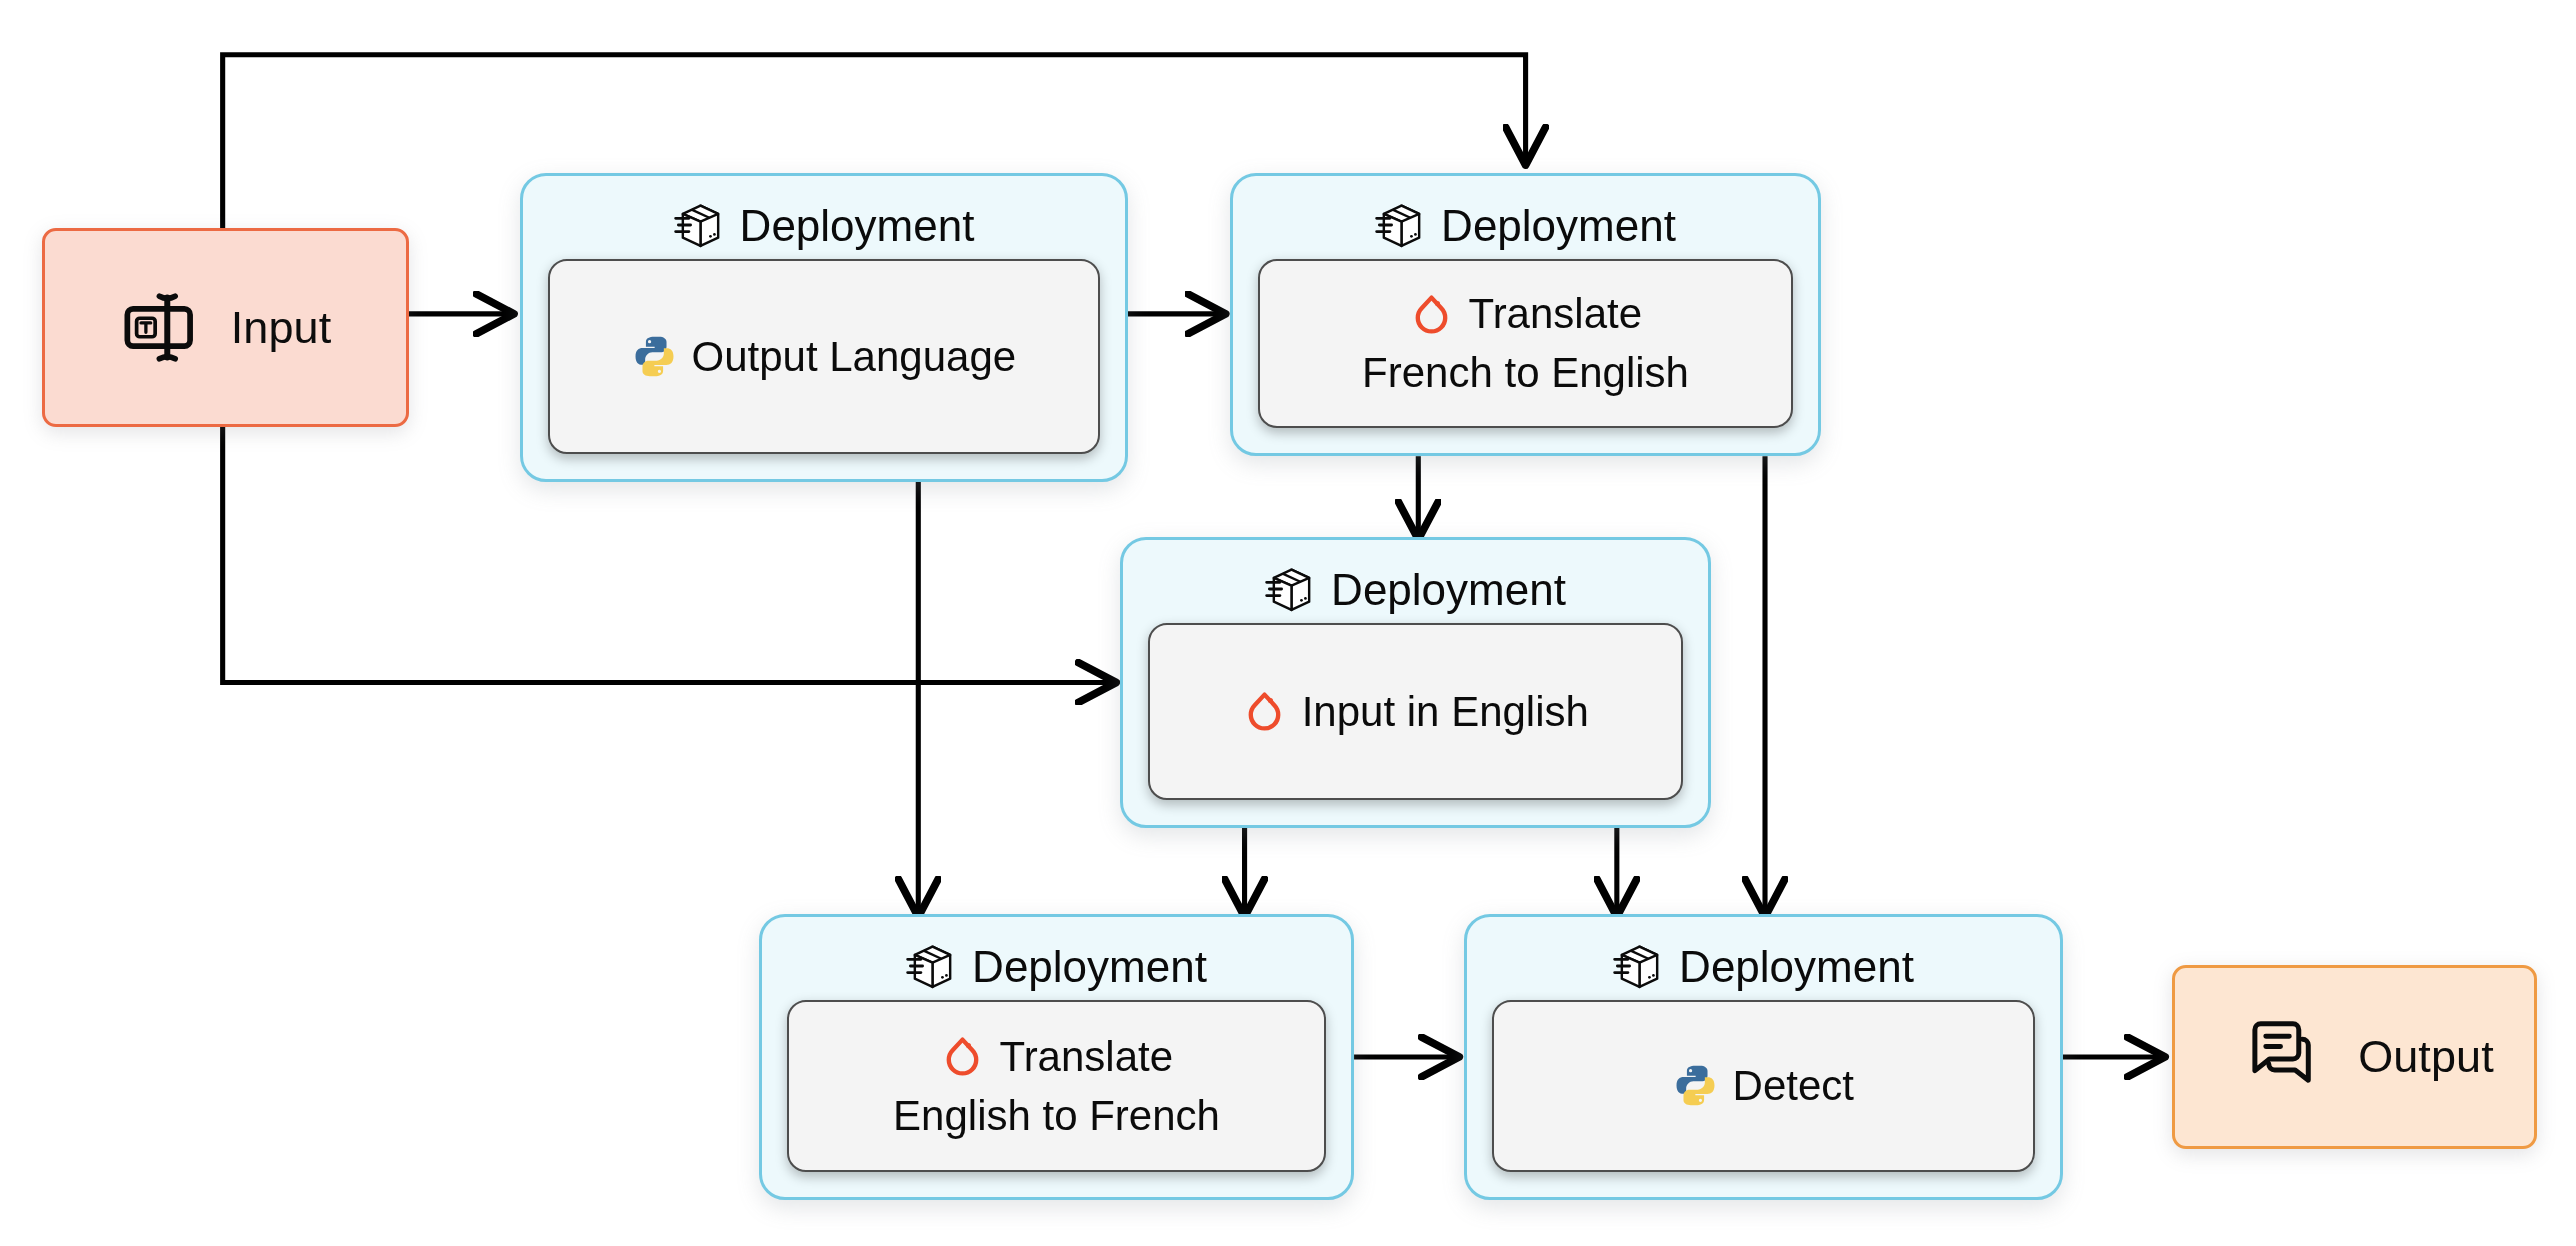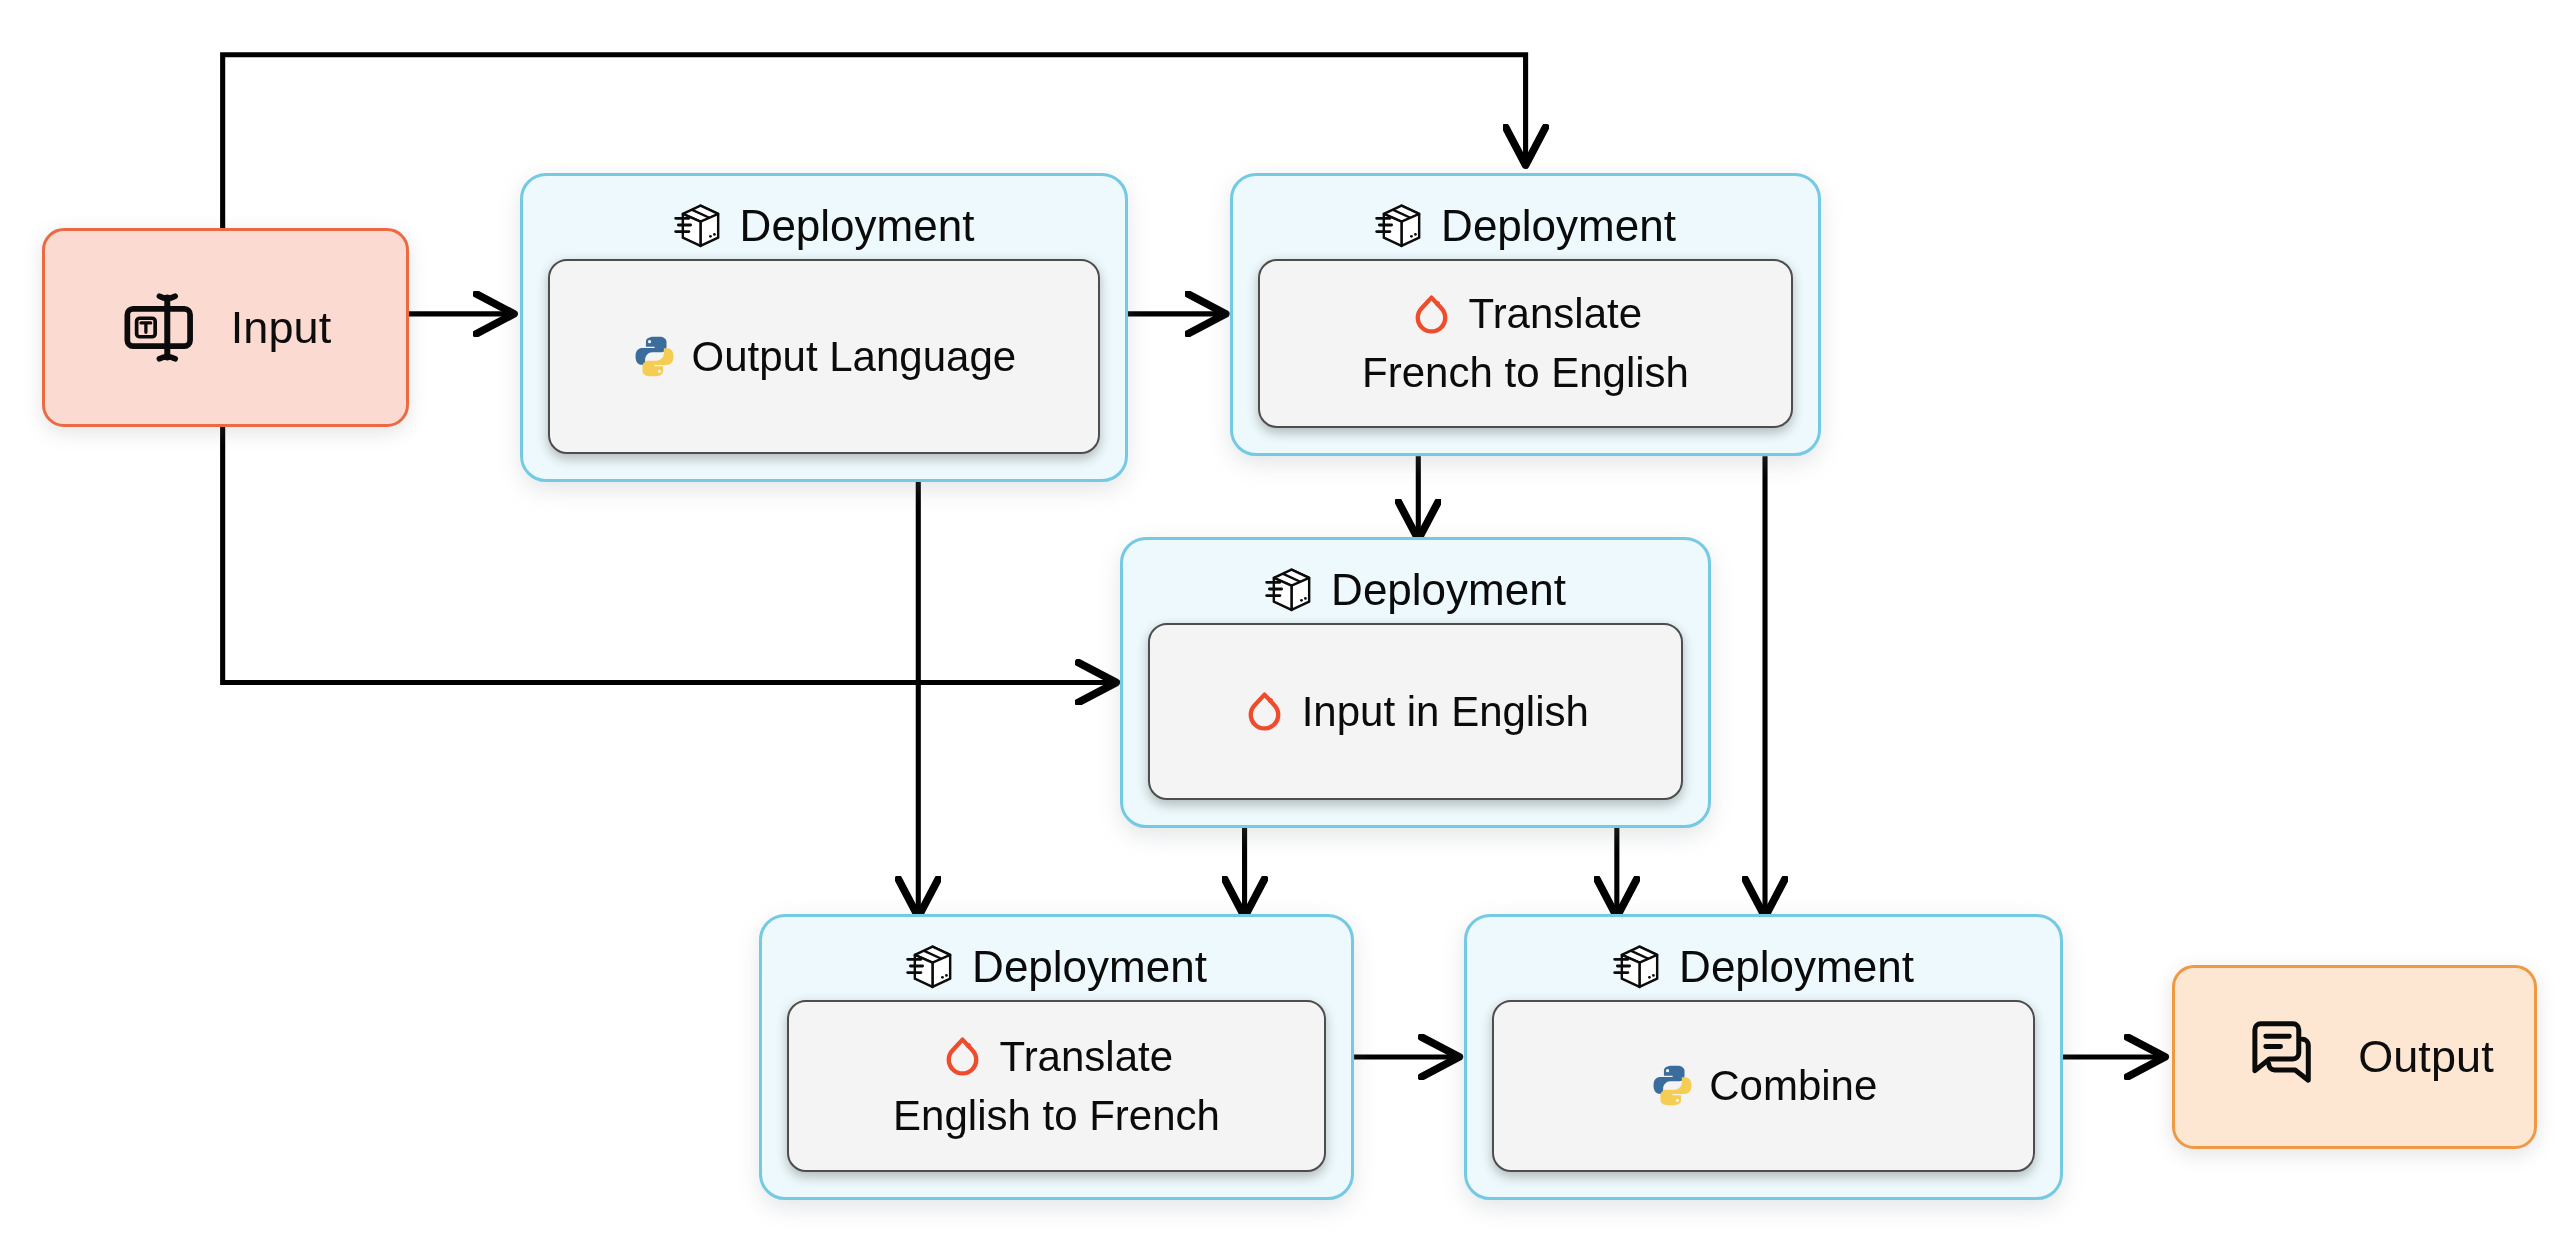--- a/index.html
+++ b/index.html
@@ -7,21 +7,21 @@
     font-family:"Liberation Sans", sans-serif;
     width:2576px;height:1246px;overflow:hidden;position:relative;
   }
   #stage{position:absolute;left:0;top:0;width:2576px;height:1246px;}
   #edges{position:absolute;left:0;top:0;width:2576px;height:1246px;pointer-events:none;}
 
   
   .node{position:absolute;box-sizing:border-box;display:flex;align-items:center;justify-content:center;}
 
   .io-node{
-    border-radius:22px;
+    border-radius:14px;
     border:3.6px solid #ec6a43;
     background:#fbdbd1;
     box-shadow:0 5.8px 19px rgba(120,120,130,.20);
     gap:25px;
   }
   .io-node.output{border-color:#ef9a43;background:#fde6d2;}
   .io-label{font-size:45px;color:#0d0d0d;letter-spacing:0.1px;white-space:nowrap;}
 
   .dep-node{
     border-radius:26px;
@@ -232,21 +232,21 @@
       <span class="dep-head-text">Deployment</span>
     </div>
     <div class="dep-card">
       <div class="card-row">
         <span class="ic">
           <svg width="45" height="45" viewBox="0 0 64 64" xmlns="http://www.w3.org/2000/svg">
             <path d="M31.6,4 C24.8,4 19.8,5.9 19.8,11.4 l0,6.6 12.4,0 0,2 -17.1,0 C9.4,20 5,23.4 5,32 c0,8.6 4.1,11.9 9.6,11.9 l4.1,0 0,-7.8 c0,-5.4 4.7,-10.1 10.2,-10.1 l11.9,0 c4.6,0 8.3,-3.8 8.3,-8.4 l0,-6.2 C49.1,6.9 44.8,4 38.6,4 Z M25,8.6 a2.3,2.3 0 1,1 0,4.6 a2.3,2.3 0 1,1 0,-4.6 Z" fill="#3b6d9c"></path>
             <path d="M32.4,60 c6.8,0 11.8,-1.9 11.8,-7.4 l0,-6.6 -12.4,0 0,-2 17.1,0 C54.6,44 59,40.6 59,32 c0,-8.6 -4.1,-11.9 -9.6,-11.9 l-4.1,0 0,7.8 c0,5.4 -4.7,10.1 -10.2,10.1 l-11.9,0 c-4.6,0 -8.3,3.8 -8.3,8.4 l0,6.2 C14.9,57.1 19.2,60 25.4,60 Z M39,55.4 a2.3,2.3 0 1,1 0,-4.6 a2.3,2.3 0 1,1 0,4.6 Z" fill="#f5cd52"></path>
           </svg>
         </span>
-        <span class="card-text">Combine</span>
+        <span class="card-text">Detect</span>
       </div>
     </div>
   </div>
 
   <div class="node io-node output" style="left:2172px;top:965px;width:365px;height:184px;padding-left:32px;">
     <span class="ic">
       <svg width="86" height="79" viewBox="0 0 58 54" xmlns="http://www.w3.org/2000/svg">
         <path d="M5,8 a4,4 0 0,1 4,-4 h22 a4,4 0 0,1 4,4 v16 a4,4 0 0,1 -4,4 h-16 L5,36 Z" fill="none" stroke="#0b0b0b" stroke-width="3.4" stroke-linejoin="round"></path>
         <path d="M12.5,12.5 h16 M12.5,19.5 h10" stroke="#0b0b0b" stroke-width="3.4" stroke-linecap="round" fill="none"></path>
         <path d="M37.5,14.5 a4,4 0 0,1 4,4 v24 l-9,-7 h-14 a4,4 0 0,1 -4,-4" fill="none" stroke="#0b0b0b" stroke-width="3.4" stroke-linecap="round" stroke-linejoin="round"></path>

